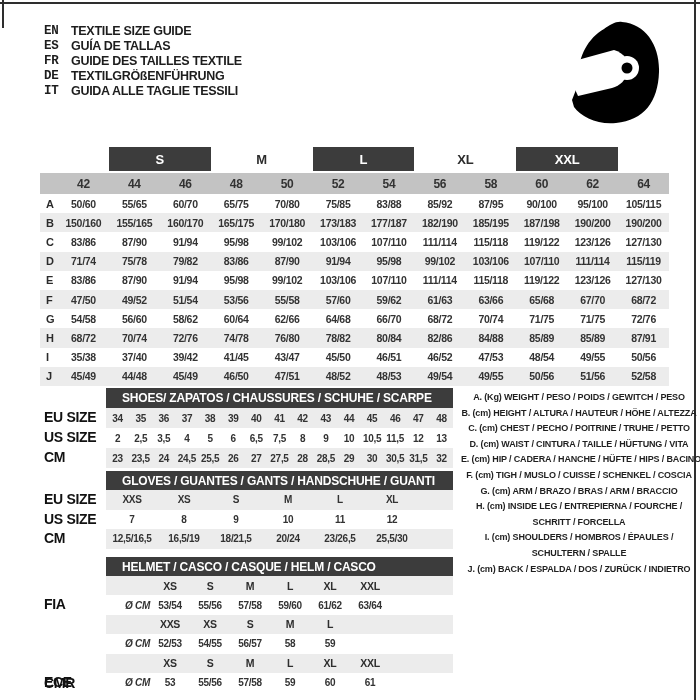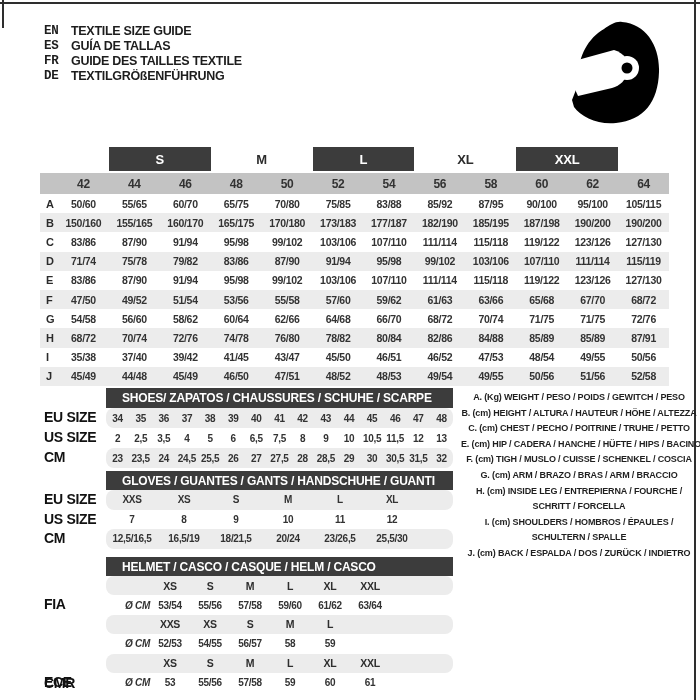--- a/index.html
+++ b/index.html
@@ -31,21 +31,21 @@
   .trow.alt{background:#ececec;}
   .letter-cell{padding-left:6px;font-size:11px;font-weight:700;color:#2b2b2b;}
   .val-cell{text-align:center;font-size:10.5px;font-weight:700;letter-spacing:-0.3px;color:#333;white-space:nowrap;}
 
   
   .side-label{position:absolute;left:44px;height:19px;line-height:19px;
               font-size:14px;font-weight:700;letter-spacing:-0.3px;color:#111;white-space:nowrap;}
   .small-table{position:absolute;left:106px;width:347px;}
   .shead{height:20px;background:#3c3c3c;color:#fff;display:flex;align-items:center;
          padding-left:16px;font-size:12px;font-weight:700;letter-spacing:-0.2px;white-space:nowrap;}
-  .srow{display:grid;align-items:center;border-radius:8px;}
+  .srow{display:grid;align-items:center;}
   .srow.shaded{background:#ececec;}
   .scell{text-align:center;font-size:10px;font-weight:700;letter-spacing:-0.3px;color:#333;white-space:nowrap;}
   .shoes-table .srow{grid-template-columns:repeat(15,1fr);height:20px;}
   .gloves-table .srow{grid-template-columns:repeat(6,52px) 1fr;height:19.5px;}
   .helmet-table .srow{grid-template-columns:44px repeat(6,40px) 1fr;height:19.4px;}
   .helmet-table .shead{height:19px;}
   .gloves-table .shead{height:19px;}
   .scell.ocm{text-align:right;padding-left:2px;font-style:italic;}
   .scell.size-hdr{color:#2e2e2e;font-size:10.5px;}
 
@@ -72,20 +72,24 @@
         <div class="lang-code">ES</div>
         <div class="lang-label">GUÍA DE TALLAS</div>
       </div>
       <div class="lang-row">
         <div class="lang-code">FR</div>
         <div class="lang-label">GUIDE DES TAILLES TEXTILE</div>
       </div>
       <div class="lang-row">
         <div class="lang-code">DE</div>
         <div class="lang-label">TEXTILGRÖßENFÜHRUNG</div>
+      </div>
+      <div class="lang-row">
+        <div class="lang-code">IT</div>
+        <div class="lang-label">GUIDA ALLE TAGLIE TESSILI</div>
       </div>
     </div>
 
   <div class="helmet-icon">
     <svg width="92" height="104" viewBox="0 0 92 104">
       <path d="M52,2 C76,4 90,26 89,52 C88,82 74,100 46,103 C28,105 11,97 4,87 L2,80 L9,62
                C6,42 16,19 34,9 C40,5 46,1 52,2 Z" fill="#000"></path>
       <path d="M4,41 L44,30 C54,33 60,41 58,51 C56,60 50,66 42,68 L8,76 C2,64 1,52 4,41 Z" fill="#fff"></path>
       <circle cx="57" cy="48" r="12" fill="#fff"></circle>
       <circle cx="57" cy="48" r="5.5" fill="#000"></circle>
@@ -428,20 +432,21 @@
   <div id="helmet-labels">
       <div class="side-label" style="top: 595px;">FIA</div>
       <div class="side-label" style="top: 634px; margin-top: 40px;">CMR</div>
       <div class="side-label" style="top: 673px;">ECE</div>
     </div>
 
   <div class="legend" id="legend">
       <div class="legend-line">A. (Kg) WEIGHT / PESO / POIDS / GEWITCH / PESO</div>
       <div class="legend-line">B. (cm) HEIGHT / ALTURA / HAUTEUR / HÖHE / ALTEZZA</div>
       <div class="legend-line">C. (cm) CHEST / PECHO / POITRINE / TRUHE / PETTO</div>
+      <div class="legend-line">D. (cm) WAIST / CINTURA / TAILLE / HÜFTUNG / VITA</div>
       <div class="legend-line">E. (cm) HIP / CADERA / HANCHE / HÜFTE / HIPS /  BACINO</div>
       <div class="legend-line">F. (cm) TIGH / MUSLO / CUISSE / SCHENKEL / COSCIA</div>
       <div class="legend-line">G. (cm) ARM  / BRAZO / BRAS / ARM / BRACCIO</div>
       <div class="legend-line">H. (cm) INSIDE LEG / ENTREPIERNA / FOURCHE /</div>
       <div class="legend-line">SCHRITT / FORCELLA</div>
       <div class="legend-line">I.  (cm) SHOULDERS / HOMBROS / ÉPAULES /</div>
       <div class="legend-line">SCHULTERN / SPALLE</div>
       <div class="legend-line">J. (cm) BACK / ESPALDA / DOS / ZURÜCK / INDIETRO</div>
     </div>
 

